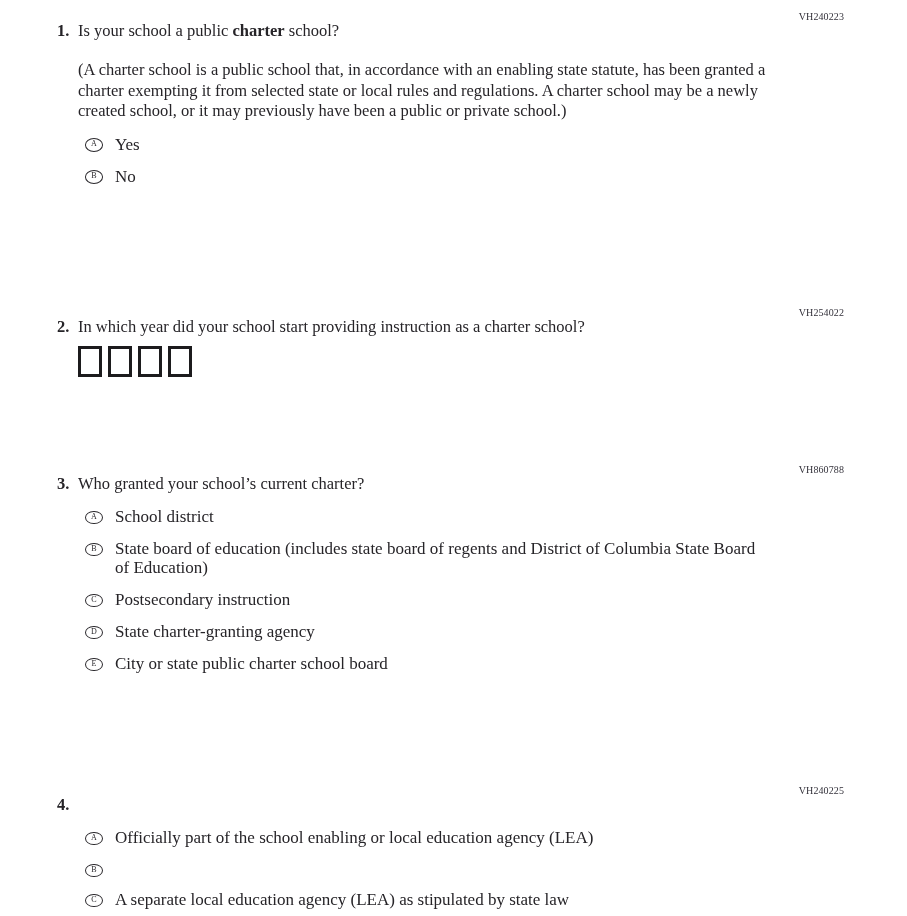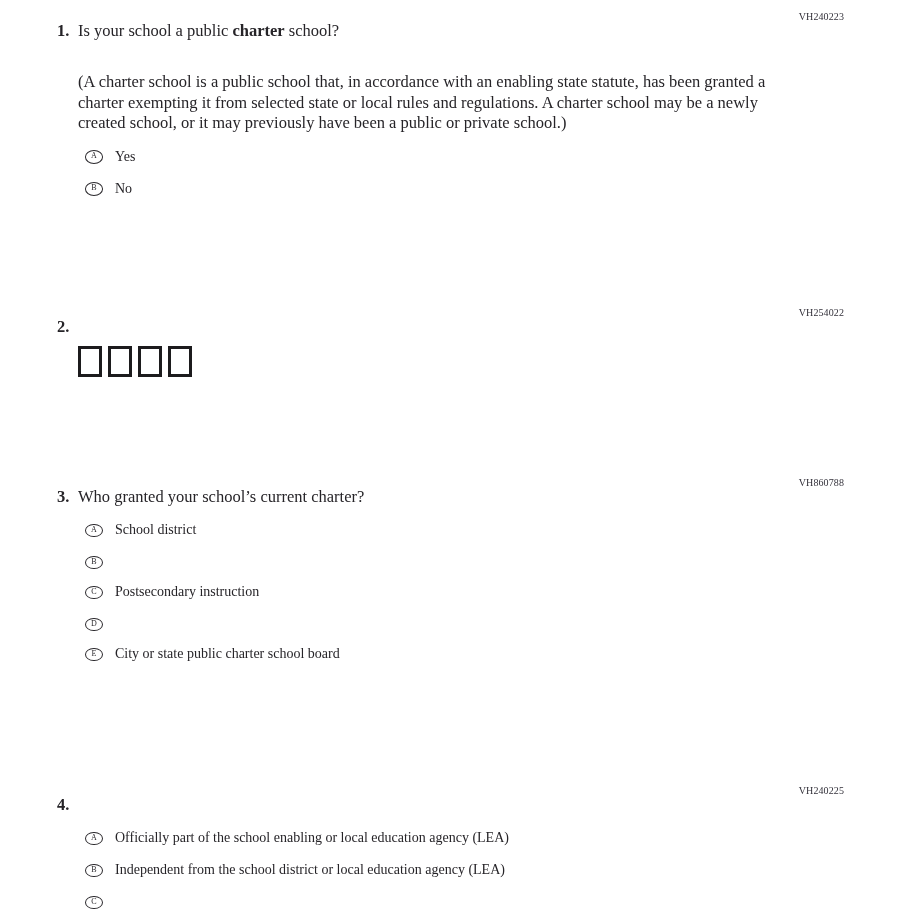--- a/index.html
+++ b/index.html
@@ -33,21 +33,21 @@
     line-height: 21px;
   }
   .q-num {
     flex: 0 0 21px;
     width: 21px;
     font-weight: 700;
   }
   .q-text b { font-weight: 700; margin-top: 20px; }
   .note {
     margin-left: 21px;
-    margin-top: 31px;
+    margin-top: 19px;
     max-width: 692px;
     font-size: 16.5px;
     line-height: 20.5px;
   }
   .options {
     margin-left: 28px;
     margin-top: 13px;
   }
   .option {
     display: flex;
@@ -63,21 +63,21 @@
     border-radius: 50%;
     font-size: 8px;
     line-height: 10.5px;
     text-align: center;
     color: #2b292d;
     background: #ffffff;
   }
   .option-label {
     margin-left: 12px;
     max-width: 655px;
-    font-size: 14px;
+    font-size: 17px;
     line-height: 19px;
   }
   .digit-boxes {
     margin-left: 21px;
     margin-top: 9px;
     display: flex;
     gap: 6px;
   }
   .digit-box {
     display: inline-block;
@@ -106,68 +106,71 @@
       <span class="bubble">B</span>
       <span class="option-label">No</span>
     </div>
   </div>
 </section>
 
 <section class="question" style="top:304px">
   <span class="q-code">VH254022</span>
   <div class="q-row">
     <span class="q-num">2.</span>
+    <span class="q-text"><span>In which year did your school start providing instruction as a charter school?</span></span>
   </div>
   <div class="digit-boxes">
     <span class="digit-box"></span>
     <span class="digit-box"></span>
     <span class="digit-box"></span>
     <span class="digit-box"></span>
   </div>
 </section>
 
-<section class="question" style="top:474px">
+<section class="question" style="top:461px">
   <span class="q-code">VH860788</span>
   <div class="q-row">
     <span class="q-num">3.</span>
     <span class="q-text"><span>Who granted your school’s current charter?</span></span>
   </div>
   <div class="options">
     <div class="option">
       <span class="bubble">A</span>
       <span class="option-label">School district</span>
     </div>
     <div class="option">
       <span class="bubble">B</span>
+      <span class="option-label">State board of education (includes state board of regents and District of Columbia State Board of Education)</span>
     </div>
     <div class="option">
       <span class="bubble">C</span>
       <span class="option-label">Postsecondary instruction</span>
     </div>
     <div class="option">
       <span class="bubble">D</span>
+      <span class="option-label">State charter-granting agency</span>
     </div>
     <div class="option">
       <span class="bubble">E</span>
       <span class="option-label">City or state public charter school board</span>
     </div>
   </div>
 </section>
 
 <section class="question" style="top:782px">
   <span class="q-code">VH240225</span>
   <div class="q-row">
     <span class="q-num">4.</span>
   </div>
   <div class="options">
     <div class="option">
       <span class="bubble">A</span>
       <span class="option-label">Officially part of the school enabling or local education agency (LEA)</span>
     </div>
     <div class="option">
       <span class="bubble">B</span>
-      <span class="option-label">Independent from the school district or local education agency (LEA)</span>
     </div>
     <div class="option">
       <span class="bubble">C</span>
+      <span class="option-label">A separate local education agency (LEA) as stipulated by state law</span>
     </div>
   </div>
 </section>
 
 </body></html>

